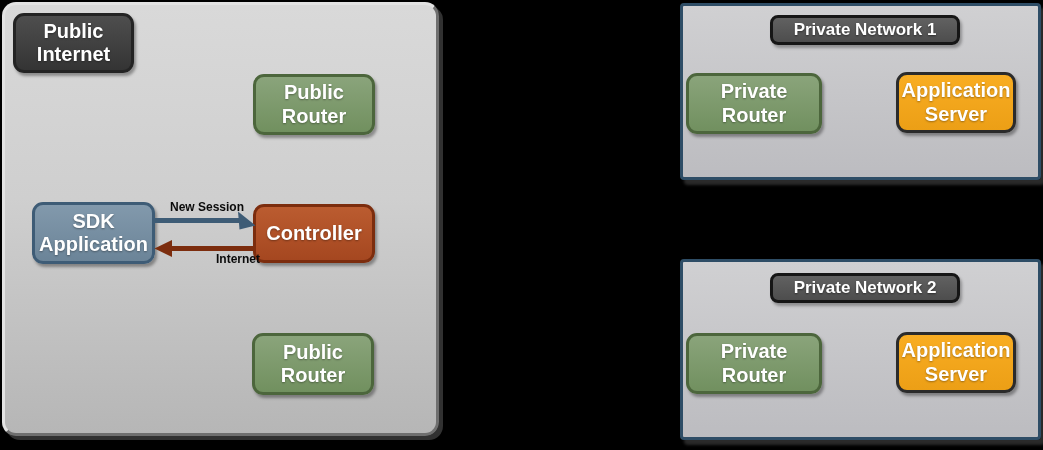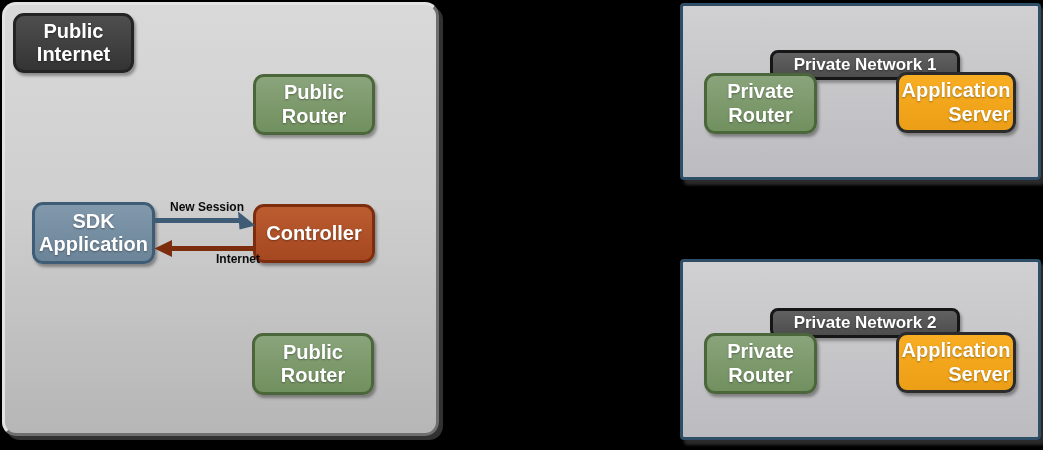--- a/index.html
+++ b/index.html
@@ -70,51 +70,49 @@
     background: linear-gradient(180deg, #8299ac, #6b8498);
     border-color: #3e5c76;
   }
   .node-rust {
     background: linear-gradient(180deg, #bb5c30, #a54720);
     border-color: #7c2d0e;
   }
   .node-orange {
     background: linear-gradient(180deg, #f9ad22, #ec9f16);
     border-color: #2b2b2b;
-    text-align: right;
   }
   .badge {
     position: absolute;
     box-sizing: border-box;
     display: flex;
     align-items: center;
     justify-content: center;
     background: linear-gradient(180deg, #616161, #4d4d4d);
     border: 3px solid #161616;
     border-radius: 8px;
     color: #ffffff;
     font-weight: bold;
     font-size: 17px;
     text-shadow: 0 1px 2px rgba(0,0,0,0.45);
     box-shadow: 2px 3px 3px rgba(0,0,0,0.3);
     white-space: nowrap;
-    margin-top: 35px;
   }
   
   .n-public-internet   { left: 8px;   top: 8px;   width: 121px; height: 60px; }
   .n-public-router-top { left: 248px; top: 69px;  width: 122px; height: 61px; }
   .n-sdk-application   { left: 27px;  top: 197px; width: 123px; height: 62px; }
   .n-controller        { left: 248px; top: 199px; width: 122px; height: 59px; }
   .n-public-router-bot { left: 247px; top: 328px; width: 122px; height: 62px; }
 
   
   .n-pn-badge      { left: 87px;  width: 190px; height: 30px; }
   .pn1 .n-pn-badge { top: 9px; }
   .pn2 .n-pn-badge { top: 11px; }
-  .n-private-router { left: 21px;  width: 113px; height: 61px; }
+  .n-private-router { left: 3px;  width: 136px; height: 61px; }
   .n-app-server     { left: 213px; width: 120px; height: 61px; }
   .pn1 .n-private-router { top: 67px; }
   .pn1 .n-app-server     { top: 66px; }
   .pn2 .n-private-router { top: 71px; }
   .pn2 .n-app-server     { top: 70px; }
 
   
   .arrow-layer {
     position: absolute;
     left: 0; top: 0;

